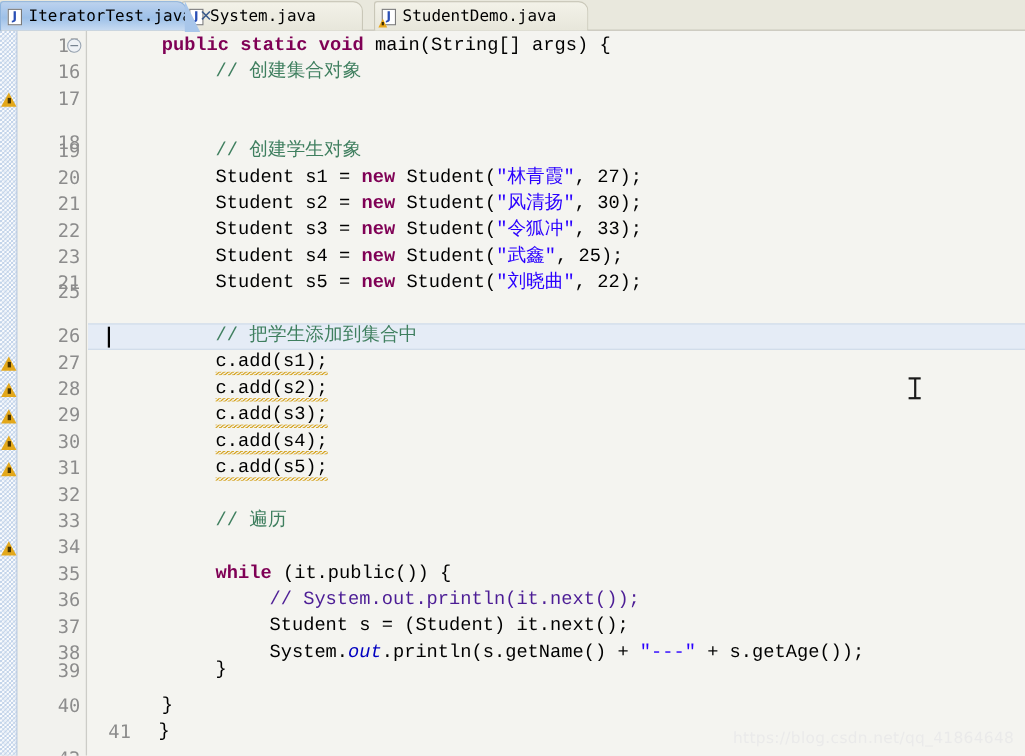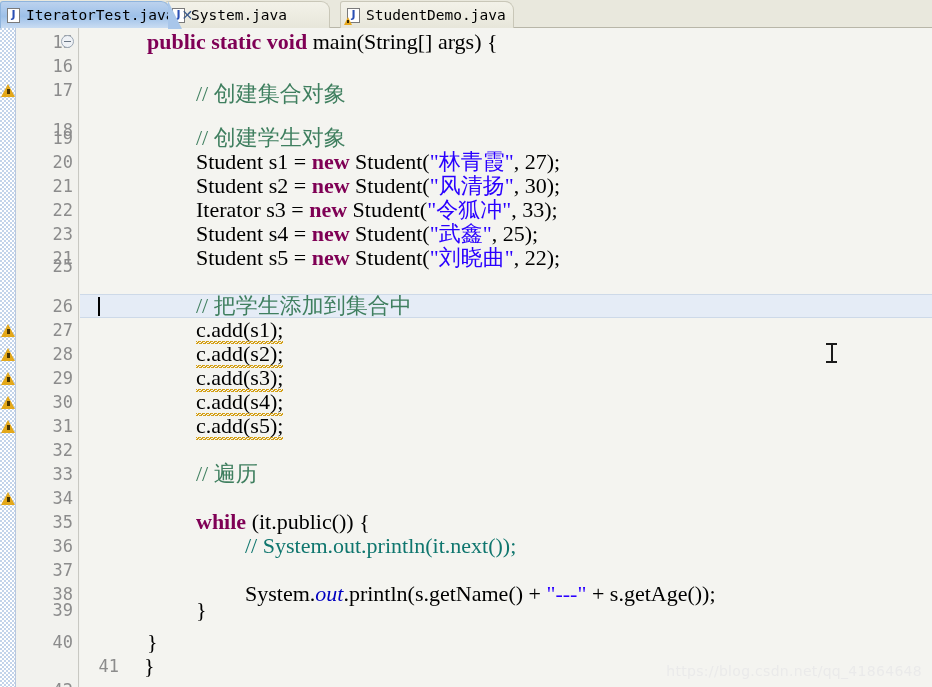--- a/index.html
+++ b/index.html
@@ -231,30 +231,30 @@
     height: 24px;
     background: #e5ecf6;
     border-top: 1px solid #cdd9e8;
     border-bottom: 1px solid #cdd9e8;
     box-sizing: border-box;
   }
 
   .code {
     position: absolute;
     left: 80px;
-    font-family: Liberation Serif, serif;
-    font-size: 22px;
+    font-family: Liberation Mono, monospace;
+    font-size: 17px;
     color: #000000;
     white-space: pre;
     letter-spacing: 0px;
   }
 
   .kw      { color: #7f0055; font-weight: bold; }
   .cmt     { color: #3f7f5f; }
-  .cmt-code{ color: #0f766e; }
+  .cmt-code{ color: #4c1d95; }
   .str     { color: #2a00ff; }
   .fld     { color: #0000c0; font-style: italic; }
 
   .sq {
     
     background-image:
       repeating-linear-gradient(
         135deg,
         #d4a017 0 1px,
         transparent 1px 2px
@@ -316,21 +316,21 @@
         <div class="tab active" style="left: 0px; width: 170px;">
           <span class="jicon"></span>
           <span>IteratorTest.java</span>
           <span class="tab-close">✕</span>
           <span class="tab-skew"></span>
         </div>
         <div class="tab inactive" style="left: 165px; width: 165px;">
           <span class="jicon"></span>
           <span>System.java</span>
         </div>
-        <div class="tab inactive" style="left: 340px; width: 174px;">
+        <div class="tab inactive" style="left: 340px; width: 195px;">
           <span class="jicon">
             <span class="warnbadge"></span>
           </span>
           <span>StudentDemo.java</span>
         </div>
       </div>
   </div>
 
   <div class="editor">
 
@@ -339,21 +339,21 @@
     <div class="code-area"></div>
 
     <div id="rows-host">
         <div class="row" style="top: 2px;">
           <div class="lineno">15</div>
           <div class="fold"></div>
           <div class="code" style="left: 147px;"><span class="kw">public</span><span> </span><span class="kw">static</span><span> </span><span class="kw">void</span><span> main(String[] args) {</span></div>
         </div>
         <div class="row" style="top: 26px;">
           <div class="lineno">16</div>
-          <div class="code" style="left: 196px; margin-top: 28px;"><span class="cmt">// 创建集合对象</span></div>
+          <div class="code" style="left: 196px;"><span class="cmt">// 创建集合对象</span></div>
         </div>
         <div class="row" style="top: 50px;">
           <div class="warnicon">
             <div class="tri"></div>
           </div>
           <div class="lineno">17</div>
         </div>
         <div class="row" style="top: 90px;">
           <div class="lineno">18</div>
         </div>
@@ -364,21 +364,21 @@
         <div class="row" style="top: 122px;">
           <div class="lineno">20</div>
           <div class="code" style="left: 196px;"><span>Student s1 = </span><span class="kw">new</span><span> Student(</span><span class="str">"林青霞"</span><span>, 27);</span></div>
         </div>
         <div class="row" style="top: 146px;">
           <div class="lineno">21</div>
           <div class="code" style="left: 196px;"><span>Student s2 = </span><span class="kw">new</span><span> Student(</span><span class="str">"风清扬"</span><span>, 30);</span></div>
         </div>
         <div class="row" style="top: 170px;">
           <div class="lineno">22</div>
-          <div class="code" style="left: 196px;"><span>Iterator s3 = </span><span class="kw">new</span><span> Student(</span><span class="str">"令狐冲"</span><span>, 33);</span></div>
+          <div class="code" style="left: 196px;"><span>Student s3 = </span><span class="kw">new</span><span> Student(</span><span class="str">"令狐冲"</span><span>, 33);</span></div>
         </div>
         <div class="row" style="top: 194px;">
           <div class="lineno">23</div>
           <div class="code" style="left: 196px;"><span>Student s4 = </span><span class="kw">new</span><span> Student(</span><span class="str">"武鑫"</span><span>, 25);</span></div>
         </div>
         <div class="row" style="top: 218px;">
           <div class="lineno">21</div>
           <div class="code" style="left: 196px;"><span>Student s5 = </span><span class="kw">new</span><span> Student(</span><span class="str">"刘晓曲"</span><span>, 22);</span></div>
         </div>
         <div class="row" style="top: 226px;">
@@ -440,20 +440,21 @@
         <div class="row" style="top: 482px;">
           <div class="lineno">35</div>
           <div class="code" style="left: 196px;"><span class="kw">while</span><span> (it.public()) {</span></div>
         </div>
         <div class="row" style="top: 506px;">
           <div class="lineno">36</div>
           <div class="code" style="left: 245px;"><span class="cmt-code">// System.out.println(it.next());</span></div>
         </div>
         <div class="row" style="top: 530px;">
           <div class="lineno">37</div>
+          <div class="code" style="left: 245px;"><span>Student s = (Student) it.next();</span></div>
         </div>
         <div class="row" style="top: 554px;">
           <div class="lineno">38</div>
           <div class="code" style="left: 245px;"><span>System.</span><span class="fld">out</span><span>.println(s.getName() + </span><span class="str">"---"</span><span> + s.getAge());</span></div>
         </div>
         <div class="row" style="top: 570px;">
           <div class="lineno">39</div>
           <div class="code" style="left: 196px;"><span>}</span></div>
         </div>
         <div class="row" style="top: 602px;">

